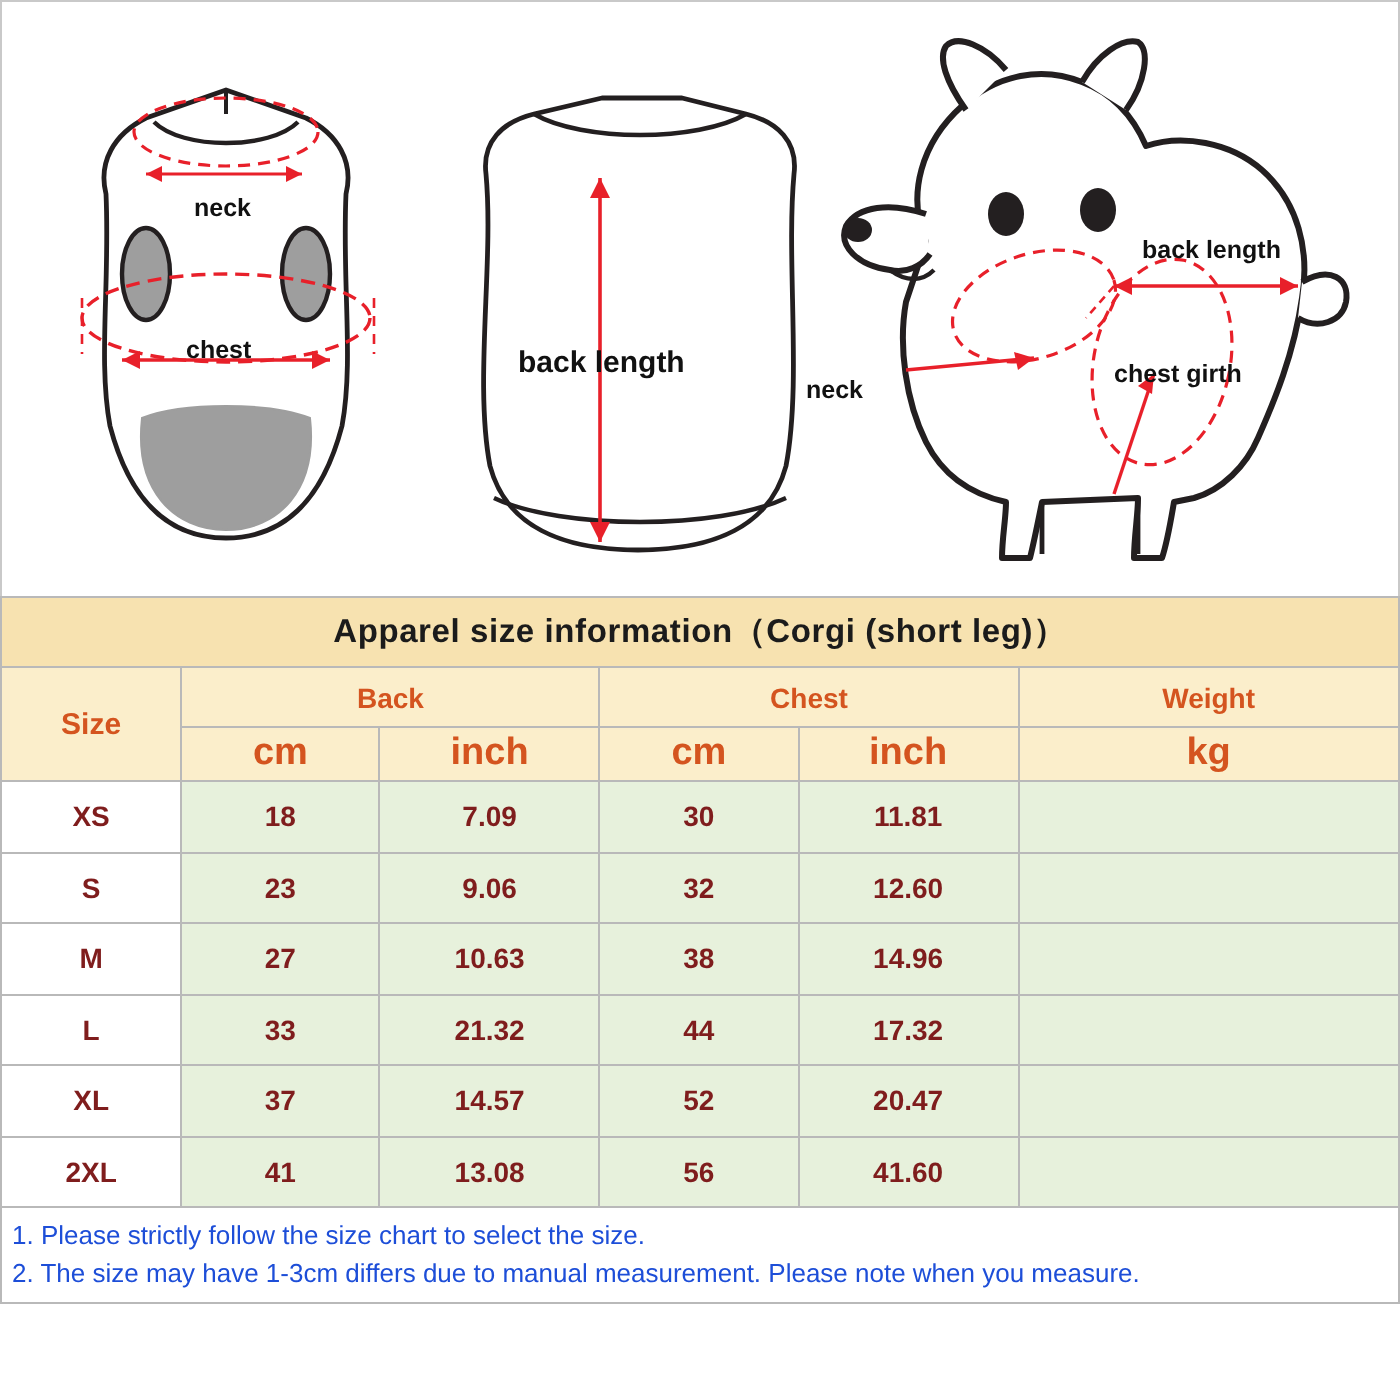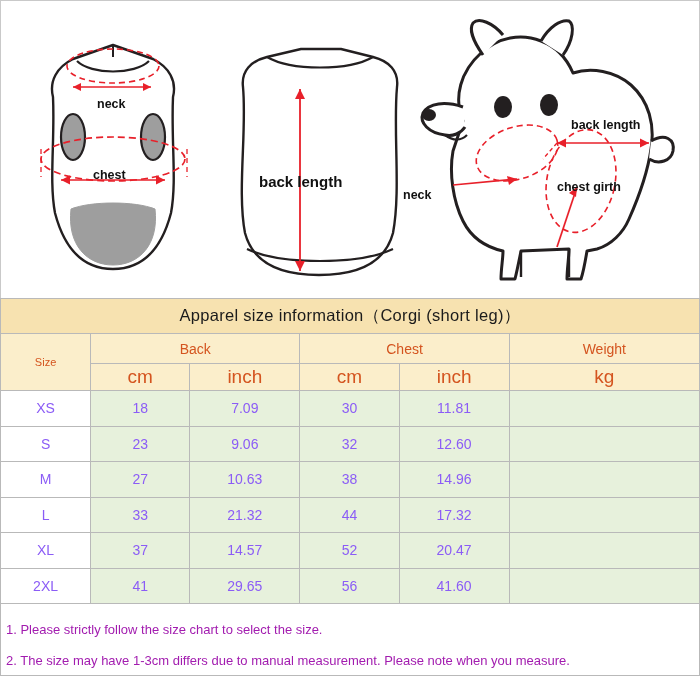--- a/index.html
+++ b/index.html
@@ -43,21 +43,21 @@
 
   
   table.size-table {
     border-collapse: collapse;
     width: 700px;
     table-layout: fixed;
   }
   table.size-table td, table.size-table th {
     border: 1px solid #b9b9b9;
     text-align: center;
-    font-weight: normal;
+    font-weight: bold;
     padding: 0;
   }
   .title-row td {
     background: #f7e2b0;
     height: 34px;
     font-size: 16.5px;
     font-weight: bold;
     color: #1b1b1b;
     letter-spacing: .3px;
   }
@@ -68,27 +68,27 @@
     font-size: 14px;
   }
   .hdr2 td {
     background: #fbeecb;
     height: 26px;
     color: #d4541f;
     font-size: 19px;
   }
   .hdr1 td.size-cell {
     color: #d4541f;
-    font-size: 11px;
+    font-size: 15px;
   }
   .data-row td {
     background: #e7f1dc;
     height: 34.5px;
     font-size: 14px;
-    color: #8b5cf6;
+    color: #7f1d1d;
   }
   .data-row td.size-cell {
     background: #ffffff;
   }
   
   td.size-head {
     background: #fbeecb;
   }
   td.weight-head {
     background: #fbeecb;
@@ -98,23 +98,22 @@
   .notes {
     box-sizing: border-box;
     width: 700px;
     border: 1px solid #b9b9b9;
     border-top: none;
     background: #ffffff;
     padding: 4px 5px 5px 5px;
   }
   .notes div {
     font-size: 13px;
-    color: #a21caf;
+    color: #1d4ed8;
     line-height: 19px;
-    margin-top: 12px;
   }
   .footer-space {
     height: 44px;
     background: #ffffff;
   }
 </style>
 </head>
 <body>
 
 <div class="page">
@@ -294,21 +293,21 @@
         <td class="size-cell">XL</td>
         <td>37</td>
         <td>14.57</td>
         <td>52</td>
         <td>20.47</td>
         <td></td>
       </tr>
       <tr class="data-row">
         <td class="size-cell">2XL</td>
         <td>41</td>
-        <td>29.65</td>
+        <td>13.08</td>
         <td>56</td>
         <td>41.60</td>
         <td></td>
       </tr>
     </tbody>
   </table>
 
   <div class="notes">
     <div>1. Please strictly follow the size chart  to select the size.</div>
     <div>2. The size may have 1-3cm differs due to manual measurement. Please note when you measure.</div>

